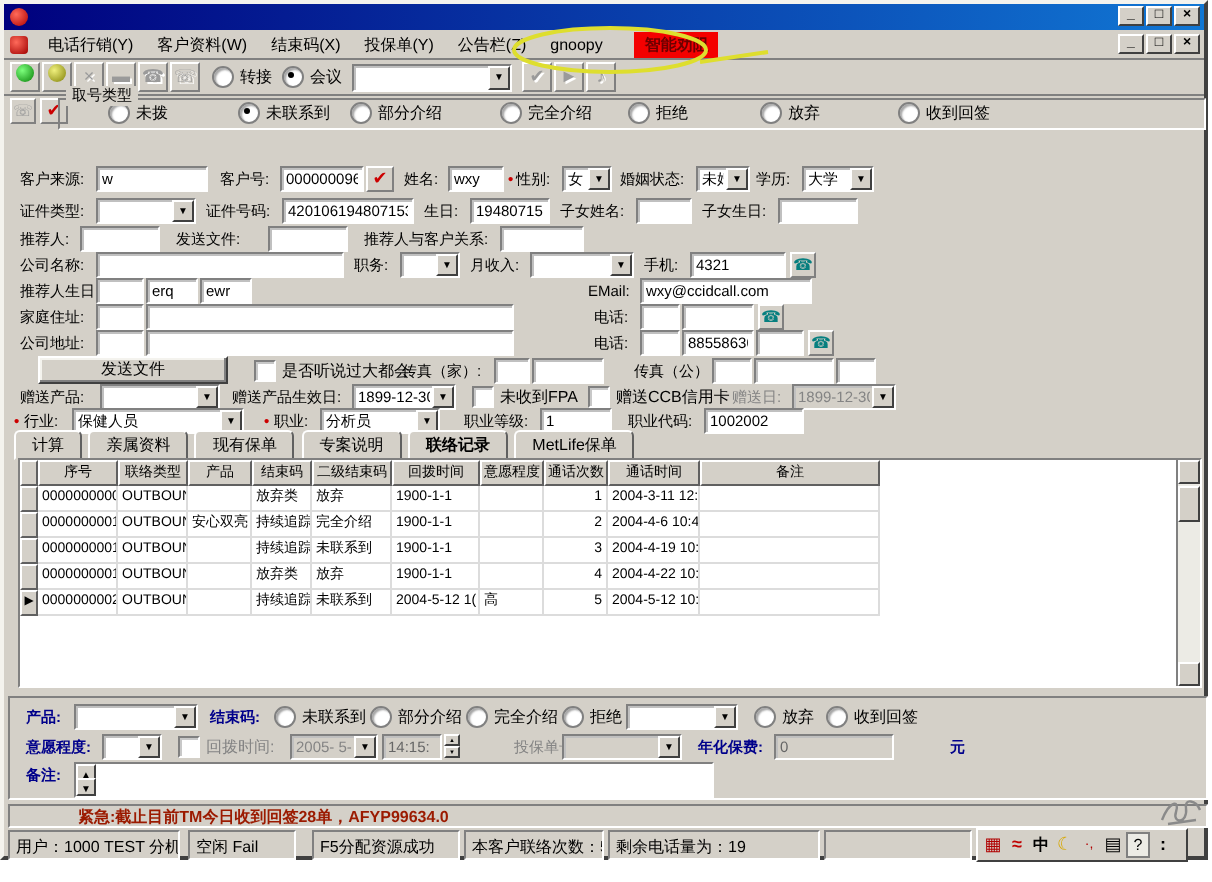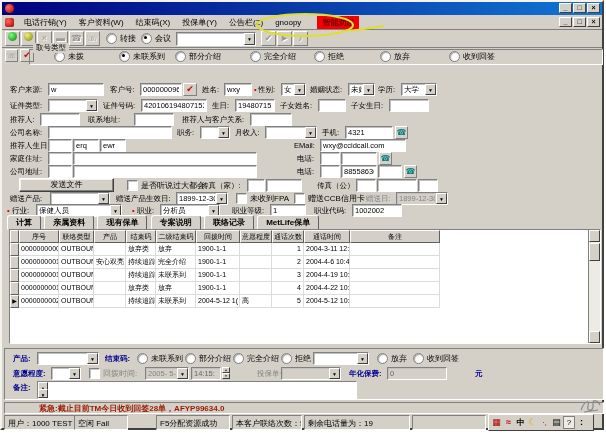--- a/index.html
+++ b/index.html
@@ -47,21 +47,21 @@
           text-align:center;font-size:5px;line-height:11px;box-sizing:border-box;}
   .cmb.dis{background:#d4d0c8;}.cmb.dis .t{color:#848484;}
   .pbtn{position:absolute;top:0;width:13px;height:13px;background:#d4d0c8;border:1px solid;border-color:#fff #808080 #808080 #fff;
         box-sizing:border-box;text-align:center;line-height:11px;font-size:8px;color:#067f7f;}
   .vbtn{position:absolute;top:0;width:14px;height:13px;background:#d4d0c8;border:1px solid;border-color:#fff #808080 #808080 #fff;
         box-sizing:border-box;text-align:center;line-height:11px;font-size:9px;color:#cc0000;font-weight:bold;}
   .btn3d{position:absolute;background:#d4d0c8;border:1px solid;border-color:#fff #404040 #404040 #fff;box-shadow:inset -1px -1px 0 #808080,inset 1px 1px 0 #f4f3ee;
         text-align:center;font-size:8px;box-sizing:border-box;}
   
   .tab{position:relative;display:inline-block;padding:0 8px;height:13px;line-height:13px;background:#d4d0c8;font-size:8px;
-       border:1px solid;border-color:#fff #606060 #d4d0c8 #fff;border-radius:3px 3px 0 0;margin-right:1px;font-weight:bold;}
+       border:1px solid;border-color:#fff #606060 #d4d0c8 #fff;border-radius:3px 3px 0 0;margin-right:1px;}
   .tab.act{font-weight:bold;}
   
   .tbl{position:absolute;left:7px;top:227px;width:592px;height:115px;background:#fff;border:1px solid;border-color:#808080 #fff #fff #808080;box-sizing:border-box;}
   .th,.td{position:absolute;height:13px;box-sizing:border-box;font-size:7px;line-height:12px;overflow:hidden;white-space:nowrap;}
   .th{background:#d4d0c8;border:1px solid;border-color:#fff #606060 #606060 #fff;text-align:center;}
   .td{border-right:1px solid #dcdcdc;border-bottom:1px solid #dcdcdc;padding:0 2px;background:#fff;}
   .selc{position:absolute;left:0;width:9px;height:13px;background:#d4d0c8;border:1px solid;border-color:#fff #606060 #606060 #fff;
         box-sizing:border-box;font-size:6px;line-height:11px;text-align:center;}
   .sb{position:absolute;right:0;top:0;width:12px;height:100%;background:#ecebe5;border-left:1px solid #808080;box-sizing:border-box;}
   .sbb{position:absolute;left:0;width:11px;height:12px;background:#d4d0c8;border:1px solid;border-color:#fff #404040 #404040 #fff;
@@ -221,21 +221,21 @@
     <input class="inp" style="left: 231px; width: 40px;" value="19480715">
     <span class="lb" style="left:276px">子女姓名:</span>
     <input class="inp" style="left: 314px; width: 28px;">
     <span class="lb" style="left:347px">子女生日:</span>
     <input class="inp" style="left: 385px; width: 40px;">
   </div>
 
   <div class="row" style="top:111px">
     <span class="lb" style="left:6px">推荐人:</span>
     <input class="inp" style="left: 36px; width: 40px;">
-    <span class="lb" style="left:84px">联系地址:</span>
+    <span class="lb" style="left:84px">发送文件:</span>
     <input class="inp" style="left: 130px; width: 40px;">
     <span class="lb" style="left:178px">推荐人与客户关系:</span>
     <input class="inp" style="left: 246px; width: 42px;">
   </div>
 
   <div class="row" style="top:124px">
     <span class="lb" style="left:6px">公司名称:</span>
     <input class="inp" style="left: 44px; width: 124px;">
     <span class="lb" style="left:173px">职务:</span>
     <div class="cmb" style="left:196px;width:30px">
@@ -517,21 +517,21 @@
 
   <div class="marq">
     <span>紧急:截止目前TM今日收到回签28单，AFYP99634.0</span>
   </div>
 
   <svg class="note" style="left:576px;top:394px;width:26px;height:20px">
     <path d="M3,14 C7,4 12,4 10,10 C8,16 16,16 15,8 C14,3 20,4 22,9 M6,16 L20,14" fill="none" stroke="#8a8a8a" stroke-width="1.2"></path>
   </svg>
 
   <div class="sc" style="left:2px;width:86px">用户：1000 TEST 分机：667</div>
-  <div class="sc" style="left:72px;width:54px">空闲 Fail</div>
+  <div class="sc" style="left:92px;width:54px">空闲 Fail</div>
   <div class="sc" style="left:154px;width:74px">F5分配资源成功</div>
   <div class="sc" style="left:230px;width:70px">本客户联络次数：5</div>
   <div class="sc" style="left:302px;width:106px">剩余电话量为：19</div>
   <div class="sc" style="left:410px;width:74px"></div>
 
   <div class="tray">
     <span class="tico" style="color:#b00000">▦</span>
     <span class="tico" style="color:#c00000;font-weight:bold">≈</span>
     <span class="tico" style="font-weight:bold;font-size:8px">中</span>
     <span class="tico" style="color:#d8a800">☾</span>

